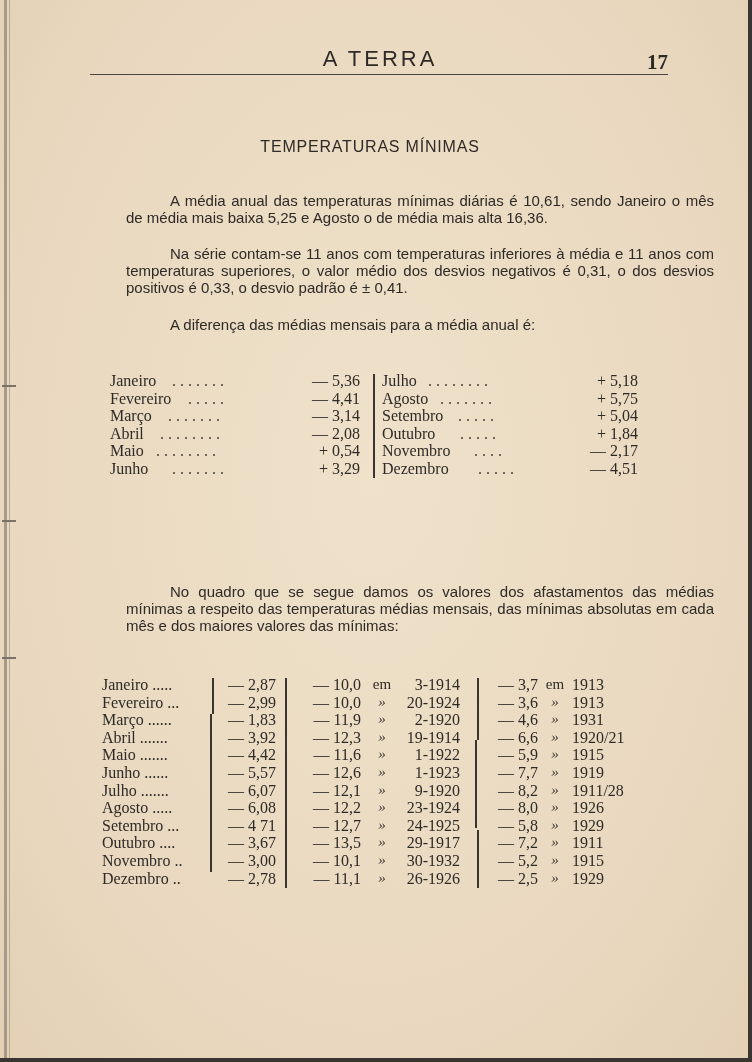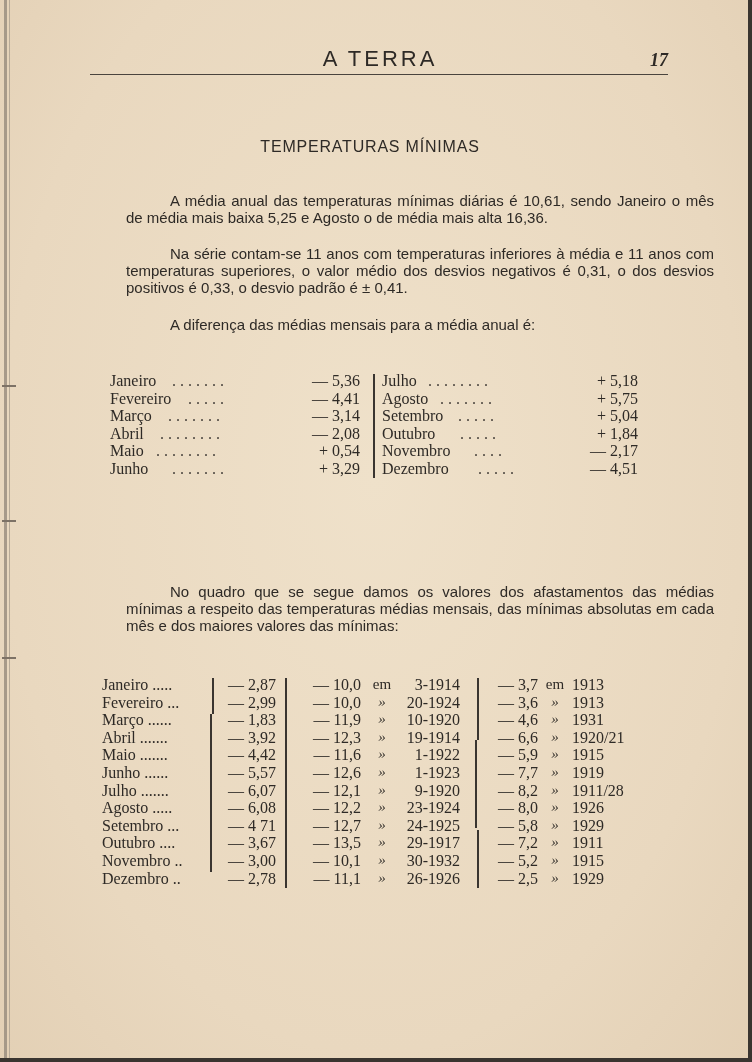--- a/index.html
+++ b/index.html
@@ -29,21 +29,21 @@
   .running-head {
     position: absolute; left: 90px; top: 46px; width: 578px; height: 30px;
   }
   .rh-title {
     position: absolute; left: 0; width: 580px; text-align: center; top: 0;
     font-family: "Liberation Sans", "DejaVu Sans", sans-serif;
     font-size: 22px; letter-spacing: 3px; color: #2e2a26;
   }
   .rh-page {
     position: absolute; right: 0; top: 4px;
-    font-size: 18px; font-weight: bold; color: #2e2a26; font-style: italic;
+    font-size: 21px; font-weight: bold; color: #2e2a26;
   }
   .rh-rule {
     position: absolute; left: 0; top: 28px; width: 578px; height: 1px; background: #4a443e;
   }
 
   .section-title {
     position: absolute; left: 0; width: 740px; top: 138px; text-align: center;
     font-family: "Liberation Sans", "DejaVu Sans", sans-serif;
     font-size: 16px; letter-spacing: 0.8px; color: #2e2a26;
   }
@@ -206,21 +206,21 @@
         <span class="c-date">20-1924</span>
         <span class="c-max">— 3,6</span>
         <span class="c-em2 ditto">»</span>
         <span class="c-year">1913</span>
       </div>
     <div class="row">
         <span class="c-month"><span>Março</span> <span>......</span></span>
         <span class="c-dev">— 1,83</span>
         <span class="c-abs">— 11,9</span>
         <span class="c-em ditto">»</span>
-        <span class="c-date">10-1920</span>
+        <span class="c-date">2-1920</span>
         <span class="c-max">— 4,6</span>
         <span class="c-em2 ditto">»</span>
         <span class="c-year">1931</span>
       </div>
     <div class="row">
         <span class="c-month"><span>Abril</span> <span>.......</span></span>
         <span class="c-dev">— 3,92</span>
         <span class="c-abs">— 12,3</span>
         <span class="c-em ditto">»</span>
         <span class="c-date">19-1914</span>

